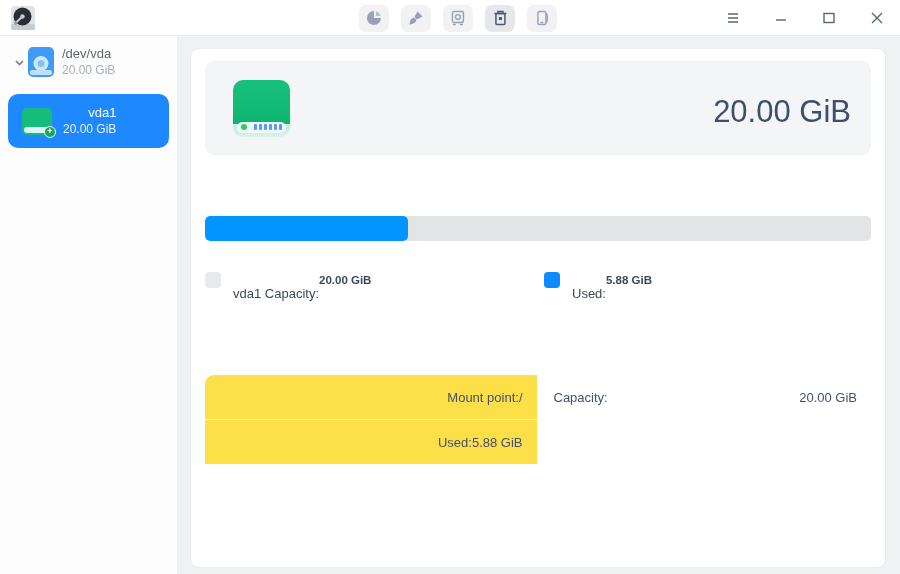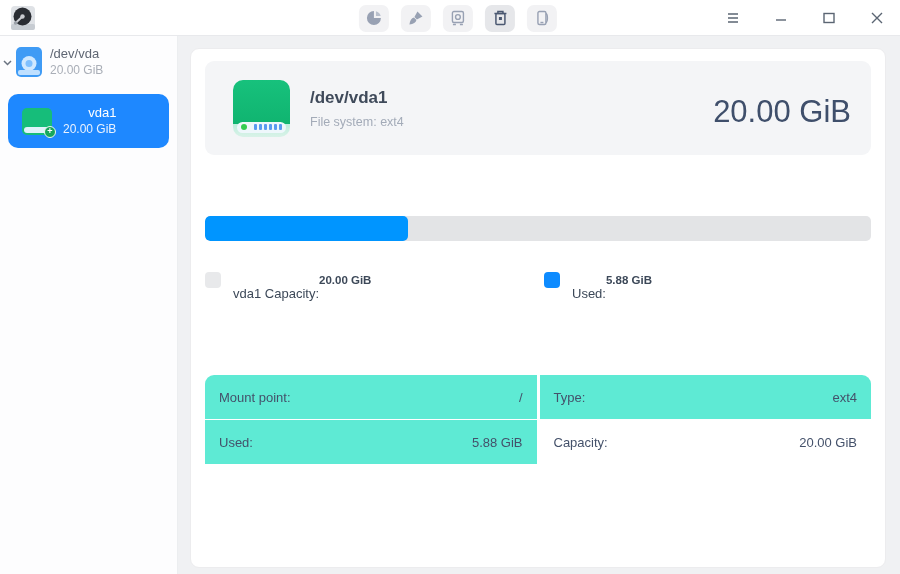--- a/index.html
+++ b/index.html
@@ -18,21 +18,21 @@
   .tool-btn.active svg { stroke:#4b5871; }
   .win-controls { margin-left:auto; display:flex; align-items:center; gap:30px; padding-right:14px; }
   .win-btn { width:18px; height:18px; display:flex; align-items:center; justify-content:center; cursor:pointer; }
   .win-btn svg { stroke:#5b6573; }
 
   
   .content { flex:1; display:flex; min-height:0; }
 
   
   .sidebar { width:178px; background:#fdfdfe; border-right:1px solid #eceef0; padding-top:6px; flex:0 0 auto; }
-  .dev-row { display:flex; align-items:center; height:40px; padding-left:0; cursor:pointer; }
+  .dev-row { display:flex; align-items:center; height:40px; padding-left:12px; cursor:pointer; }
   .chev { width:14px; height:14px; flex:0 0 auto; display:flex; align-items:center; justify-content:center; }
   .disk-mini-blue { width:26px; height:30px; border-radius:5px; background:#3f9bf5; position:relative; margin-left:2px; flex:0 0 auto; }
   .disk-mini-blue .platter { position:absolute; left:50%; top:9px; transform:translateX(-50%); width:15px; height:15px; border-radius:50%; background:#cfe8ff; }
   .disk-mini-blue .platter::after { content:""; position:absolute; left:4px; top:4px; width:7px; height:7px; border-radius:50%; background:#7fc0ff; }
   .disk-mini-blue .base { position:absolute; left:2px; right:2px; bottom:2px; height:5px; border-radius:2px; background:#bfe0ff; }
   .dev-texts { margin-left:8px; line-height:1.25; }
   .dev-name { font-size:13px; color:#5f6673; }
   .dev-size { font-size:12px; color:#a9aeb7; }
   .part-row { margin:12px 8px 0 8px; height:54px; border-radius:10px; background:#1e88ff; display:flex; align-items:center; padding-left:14px; cursor:pointer; }
   .disk-mini-green { width:30px; height:27px; border-radius:5px; background:#16bd7a; position:relative; flex:0 0 auto; }
@@ -65,21 +65,21 @@
   .legend { display:flex; align-items:center; margin-top:17px; }
   .legend-item { display:flex; align-items:center; }
   .legend-item:first-child { width:339px; flex:0 0 auto; }
   .swatch { width:16px; height:16px; border-radius:4px; flex:0 0 auto; margin-right:12px; }
   .legend-label { font-size:13px; color:#3c4858;margin-top:28px; }
   .legend-value { font-size:11.5px; color:#3c4858; font-weight:600; }
 
   .details { margin-top:74px; display:grid; grid-template-columns:1fr 1fr; column-gap:3px; border-radius:9px; overflow:hidden; }
   .dcol { display:grid; grid-template-rows:repeat(3,44px); row-gap:1px; }
   .dcell { display:flex; align-items:center; justify-content:space-between; padding:0 14px; font-size:13px; color:#44516a; }
-  .dcell.gray { background:#5eead4; }
+  .dcell.gray { background:#fde047;justify-content:flex-end; }
   .dcell.white { background:#ffffff; }
 </style>
 </head>
 <body>
 
 <div class="app">
 
   <div class="titlebar">
     <svg class="app-icon" viewBox="0 0 26 26">
       <rect x="1" y="1" width="24" height="24" rx="4" fill="#dfe2e6"></rect>
@@ -191,24 +191,20 @@
                 <span class="bars">
                   <i></i>
                   <i></i>
                   <i></i>
                   <i></i>
                   <i></i>
                   <i></i>
                 </span>
               </div>
           </div>
-          <div class="hdr-texts">
-            <div class="hdr-title">/dev/vda1</div>
-            <div class="hdr-sub">File system: ext4</div>
-          </div>
           <div class="hdr-cap">
             <div class="cap-value">20.00 GiB</div>
           </div>
         </div>
 
         <div class="usage-bar">
           <div class="usage-fill" style="width: 30.5%;"></div>
         </div>
 
         <div class="legend">
@@ -229,24 +225,20 @@
             <div class="dcell gray">
               <span>Mount point:</span>
               <span>/</span>
             </div>
             <div class="dcell gray">
               <span>Used:</span>
               <span>5.88 GiB</span>
             </div>
           </div>
           <div class="dcol">
-            <div class="dcell gray">
-              <span>Type:</span>
-              <span>ext4</span>
-            </div>
             <div class="dcell white">
               <span>Capacity:</span>
               <span>20.00 GiB</span>
             </div>
           </div>
         </div>
 
       </div>
     </div>
   </div>

